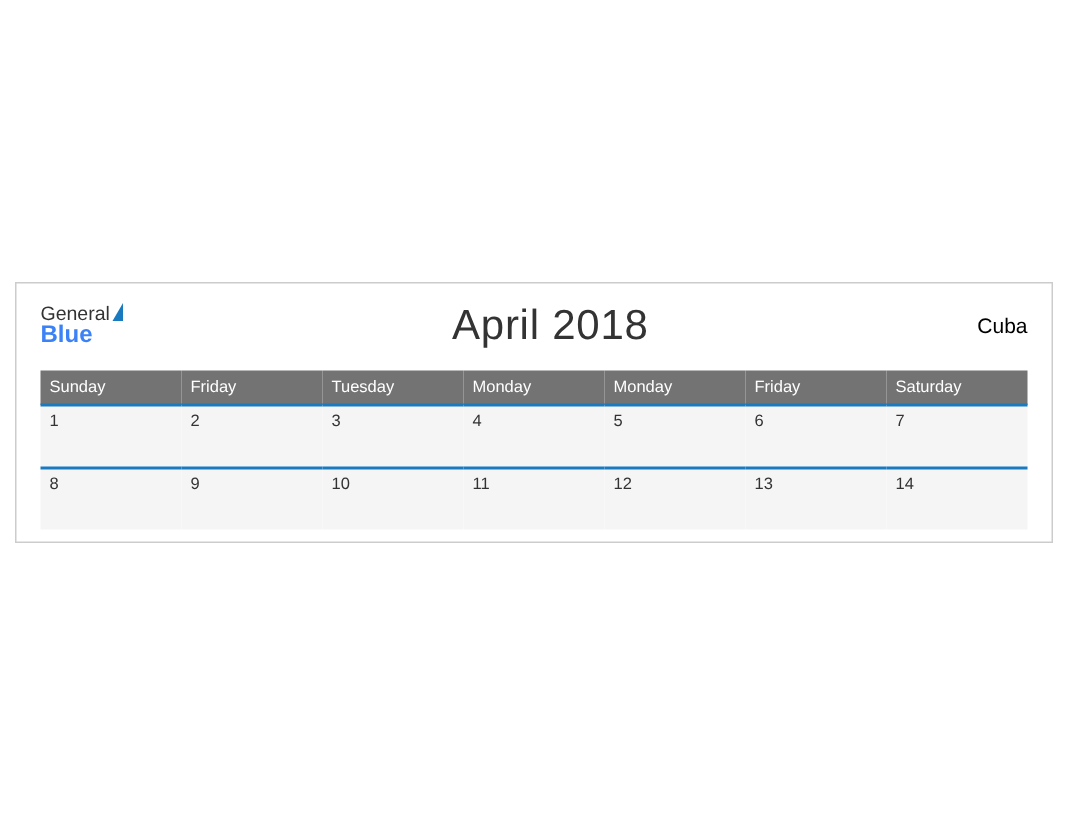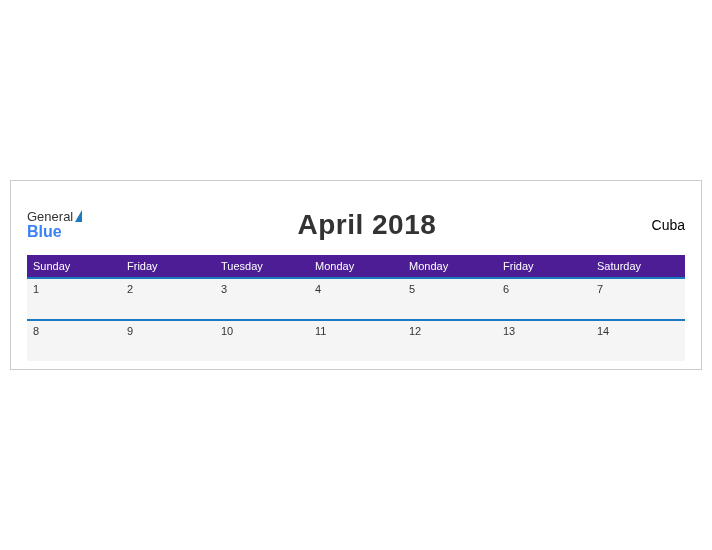--- a/index.html
+++ b/index.html
@@ -9,21 +9,21 @@
       width: 712px;
       height: 550px;
       display: flex;
       align-items: center;
       justify-content: center;
     }
     .calendar-container {
       width: 692px;
       background: #fff;
       border: 1px solid #ccc;
-      padding: 28px 16px 8px 16px;
+      padding: 12px 16px 8px 16px;
     }
     .calendar-header {
       display: flex;
       align-items: center;
       justify-content: space-between;
       margin-bottom: 14px;
     }
     .logo {
       display: flex;
       flex-direction: column;
@@ -46,33 +46,33 @@
       border-left: 7px solid transparent;
       border-bottom: 12px solid #1a7abf;
       margin-left: 2px;
       vertical-align: middle;
       position: relative;
       top: -2px;
     }
     .calendar-title {
       font-size: 28px;
       color: #333;
-      font-weight: bold;
+      font-weight: normal;
       letter-spacing: 0.5px;
     }
     .country-label {
       font-size: 14px;
       color: #000000;
     }
     .calendar-grid {
       width: 100%;
       border-collapse: collapse;
     }
     .calendar-grid thead tr {
-      background-color: #4c1d95;
+      background-color: #737373;
       margin-left: 12px;
     }
     .calendar-grid thead th {
       color: #fff;
       font-size: 11px;
       font-weight: normal;
       text-align: left;
       padding: 5px 6px;
       width: calc(100% / 7);
     }

